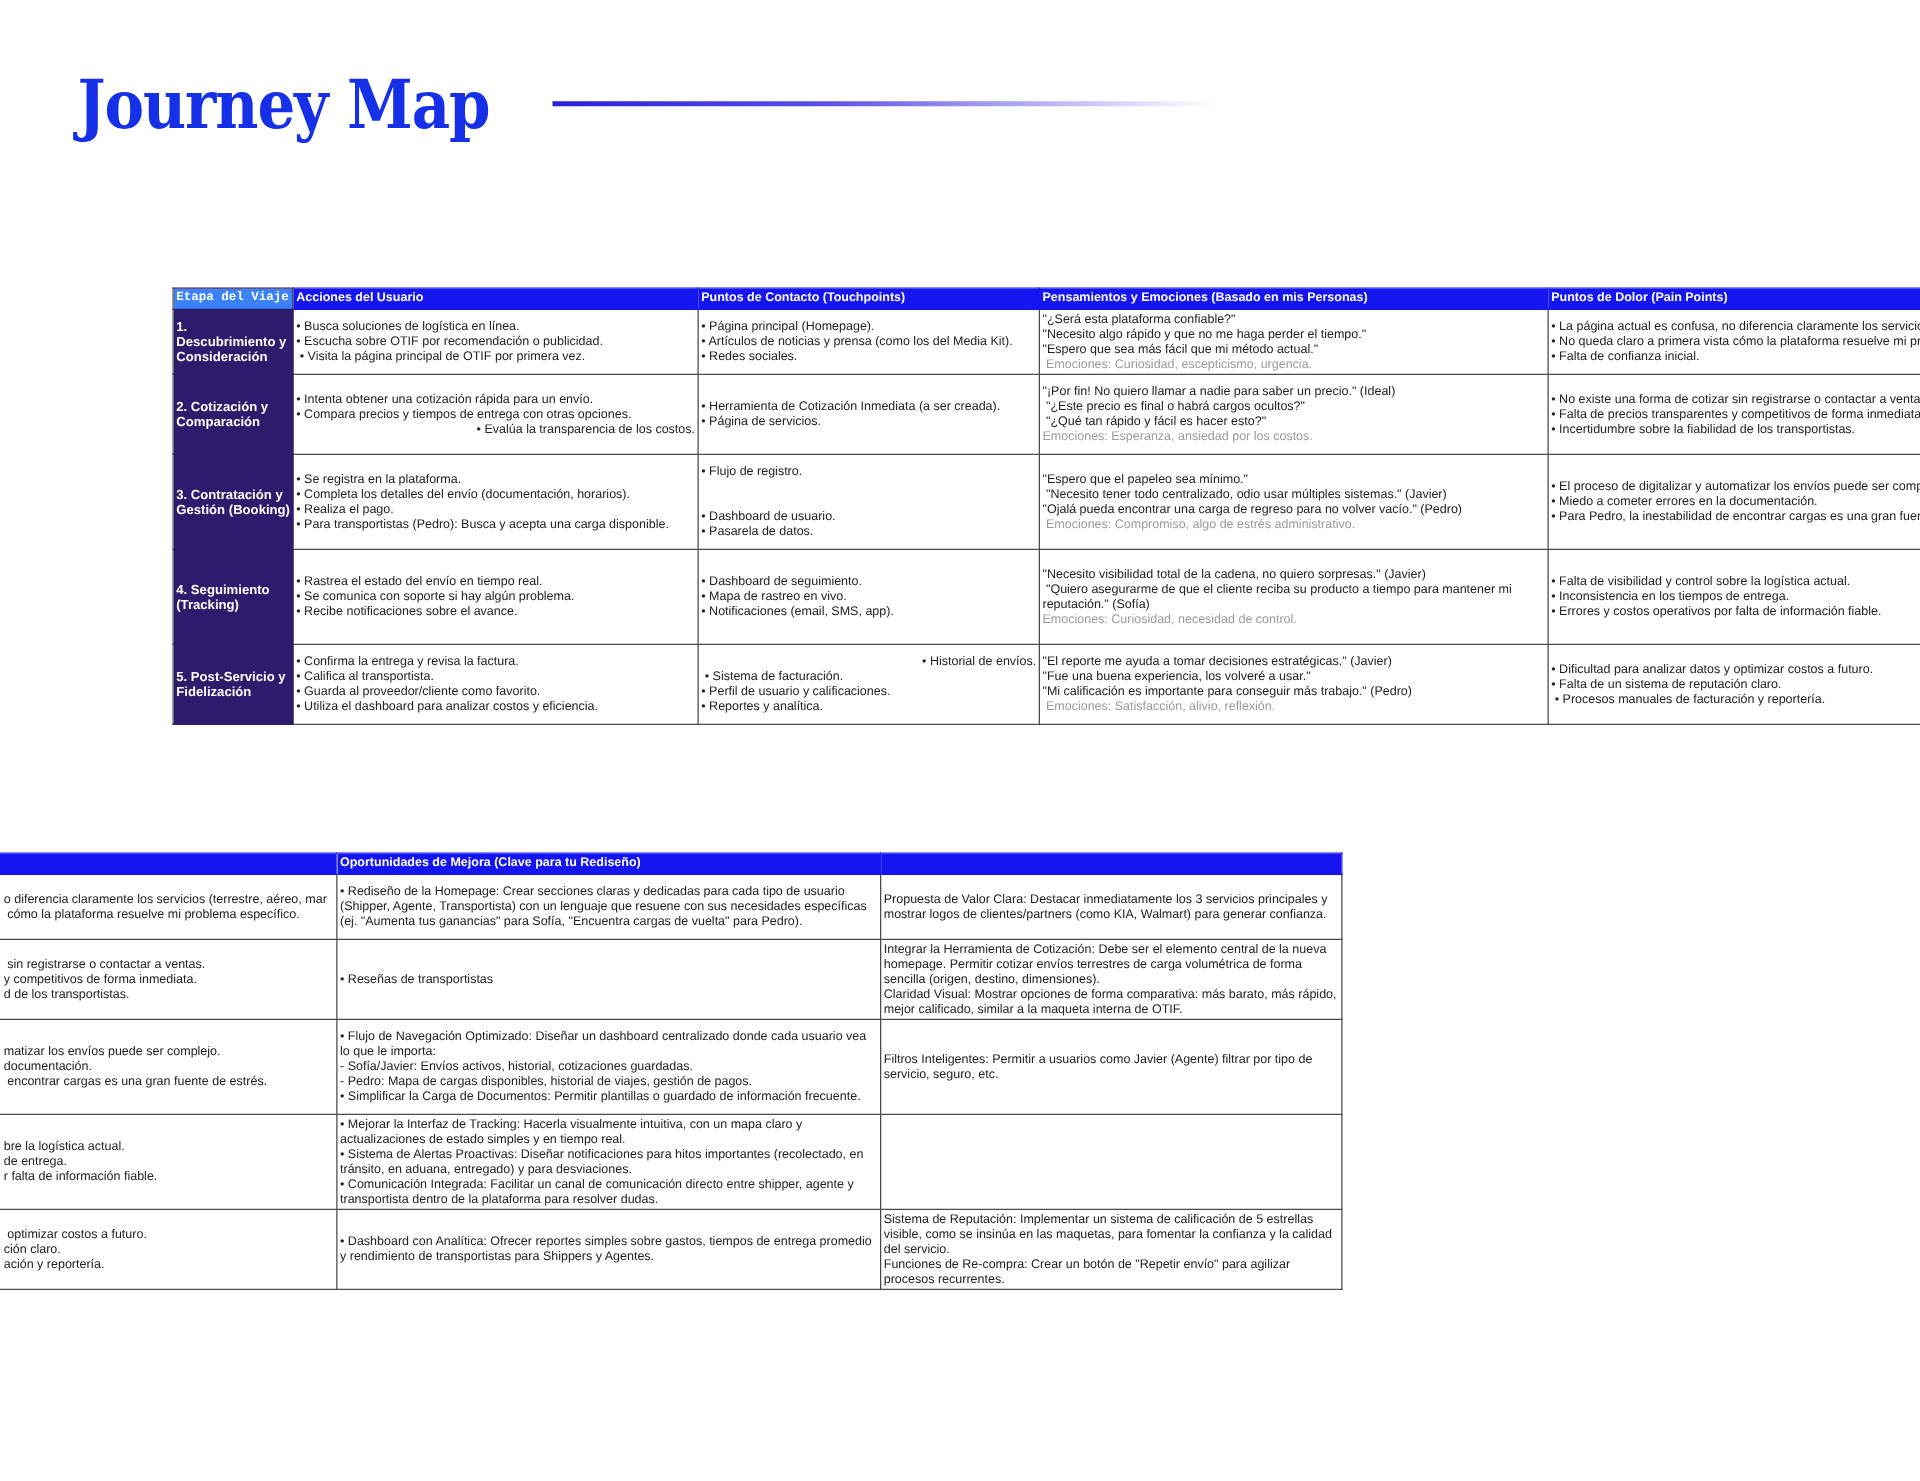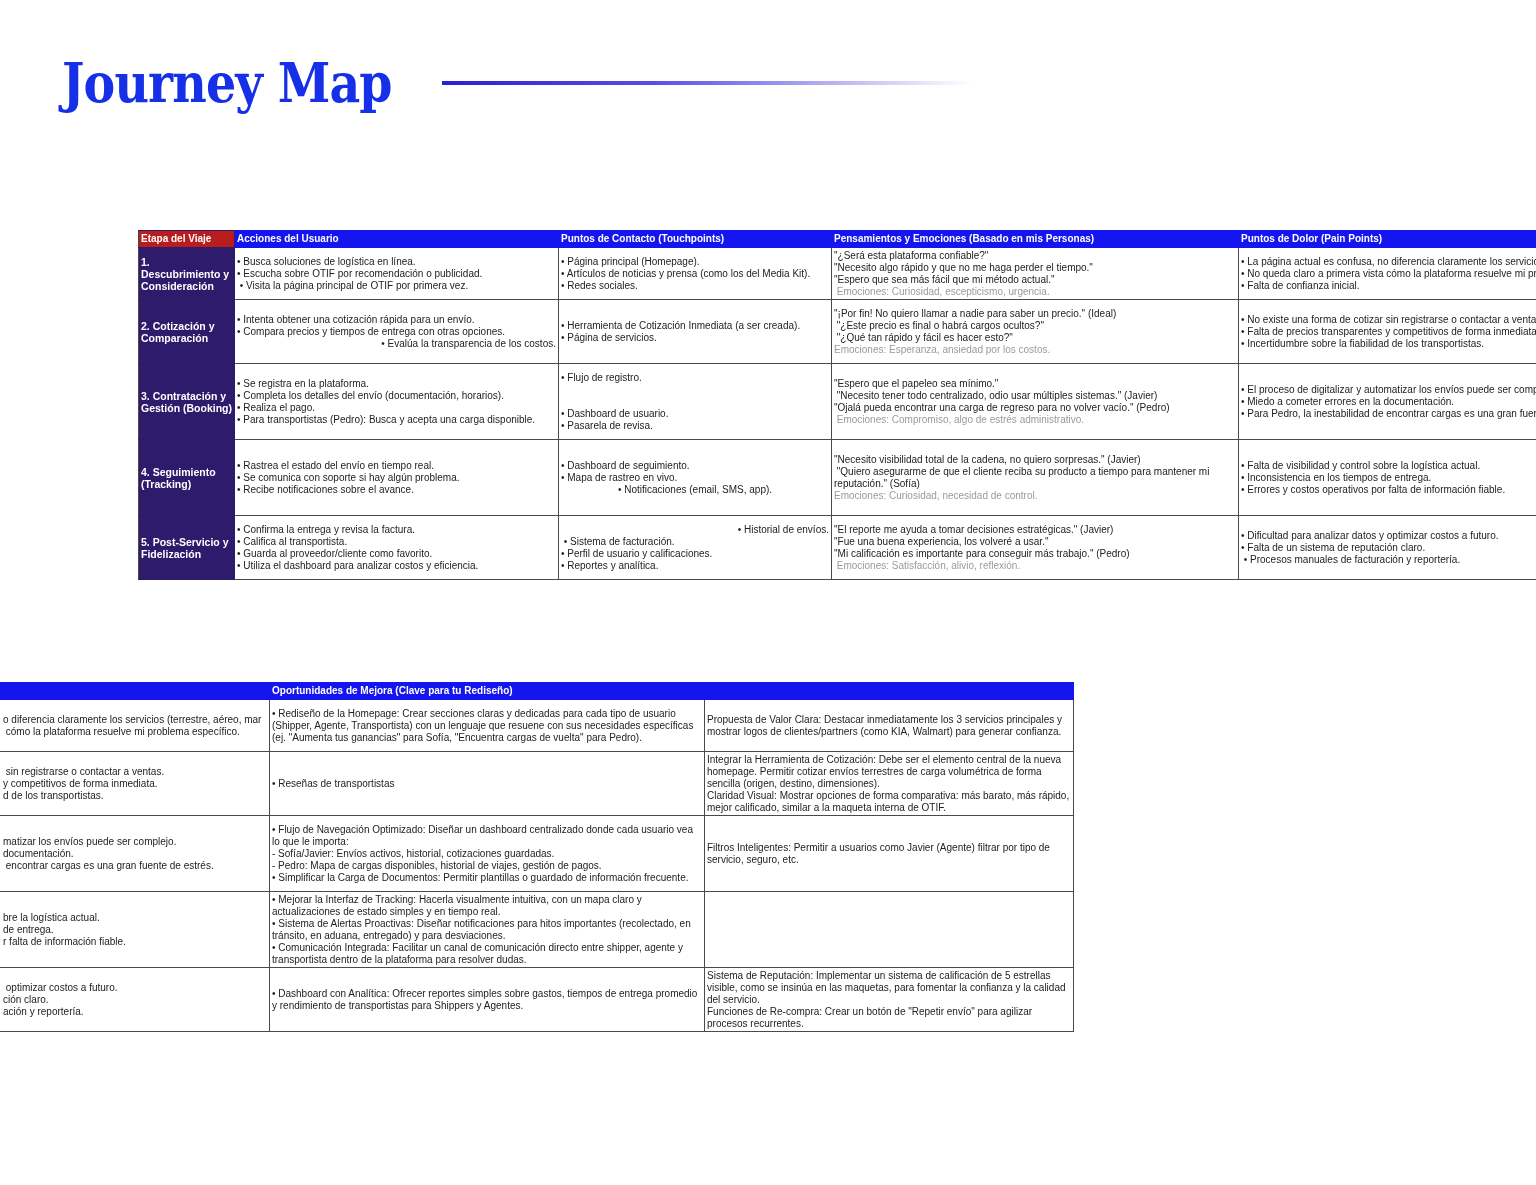--- a/index.html
+++ b/index.html
@@ -17,21 +17,21 @@
     background: linear-gradient(to right, #2a1fd6 0%, #5a4ee8 40%, #c9c4f5 80%, rgba(255,255,255,0) 100%);
   }
 
   table { border-collapse: collapse; table-layout: fixed; position: absolute; }
   td, th {
     border: 1px solid #4a4a4a; font-size: 10px; line-height: 12px;
     vertical-align: middle; text-align: left; padding: 1px 2px; font-weight: normal;
     overflow: hidden; white-space: nowrap;
   }
   th { background: #1515f0; color: #ffffff; font-weight: bold; height: 17px; border-color: #1515f0; }
-  th.stage-head { background: #b91c1c; border-color: #2e1b6b; }
+  th.stage-head { background: #3b82f6; border-color: #2e1b6b; font-family: Liberation Mono, monospace; }
   td.stage { background: #2e1b6b; color: #ffffff; font-weight: bold; font-size: 10.5px; line-height: 12px; white-space: normal; border-color: #2e1b6b; }
   td .line { display: block; }
   td .emo { display: block; color: #9a9a9a; }
   td.wrap { white-space: normal; }
 
   #main { left: 138px; top: 230px; width: 1410px; }
   #main td, #main th { border-left: 1px solid #4a4a4a; }
 
   #second { left: -10px; top: 682px; width: 1083px; }
 </style>
@@ -110,21 +110,21 @@
         <td class="stage">3. Contratación y Gestión (Booking)</td>
         <td>
           <span class="line" style="white-space: pre;">• Se registra en la plataforma.</span>
           <span class="line" style="white-space: pre;">• Completa los detalles del envío (documentación, horarios).</span>
           <span class="line" style="white-space: pre;">• Realiza el pago.</span>
           <span class="line" style="white-space: pre;">• Para transportistas (Pedro): Busca y acepta una carga disponible.</span>
         </td>
         <td>
           <span class="line" style="white-space: pre;">• Flujo de registro.</span>
           <span class="line" style="white-space: pre; margin-top: 24px;">• Dashboard de usuario.</span>
-          <span class="line" style="white-space: pre;">• Pasarela de revisa.</span>
+          <span class="line" style="white-space: pre;">• Pasarela de datos.</span>
         </td>
         <td>
           <span class="line" style="white-space: pre;">"Espero que el papeleo sea mínimo."</span>
           <span class="line" style="white-space: pre;"> "Necesito tener todo centralizado, odio usar múltiples sistemas." (Javier)</span>
           <span class="line" style="white-space: pre;">"Ojalá pueda encontrar una carga de regreso para no volver vacío." (Pedro)</span>
           <span class="emo" style="white-space: pre;"> Emociones: Compromiso, algo de estrés administrativo.</span>
         </td>
         <td>
           <span class="line" style="white-space: pre;">• El proceso de digitalizar y automatizar los envíos puede ser complejo.</span>
           <span class="line" style="white-space: pre;">• Miedo a cometer errores en la documentación.</span>
@@ -134,21 +134,21 @@
       <tr style="height: 76px;">
         <td class="stage">4. Seguimiento (Tracking)</td>
         <td>
           <span class="line" style="white-space: pre;">• Rastrea el estado del envío en tiempo real.</span>
           <span class="line" style="white-space: pre;">• Se comunica con soporte si hay algún problema.</span>
           <span class="line" style="white-space: pre;">• Recibe notificaciones sobre el avance.</span>
         </td>
         <td>
           <span class="line" style="white-space: pre;">• Dashboard de seguimiento.</span>
           <span class="line" style="white-space: pre;">• Mapa de rastreo en vivo.</span>
-          <span class="line" style="white-space: pre; text-align: center;">• Notificaciones (email, SMS, app).</span>
+          <span class="line" style="white-space: pre;">• Notificaciones (email, SMS, app).</span>
         </td>
         <td>
           <span class="line" style="white-space: pre;">"Necesito visibilidad total de la cadena, no quiero sorpresas." (Javier)</span>
           <span class="line" style="white-space: pre;"> "Quiero asegurarme de que el cliente reciba su producto a tiempo para mantener mi</span>
           <span class="line" style="white-space: pre;">reputación." (Sofía)</span>
           <span class="emo" style="white-space: pre;">Emociones: Curiosidad, necesidad de control.</span>
         </td>
         <td>
           <span class="line" style="white-space: pre;">• Falta de visibilidad y control sobre la logística actual.</span>
           <span class="line" style="white-space: pre;">• Inconsistencia en los tiempos de entrega.</span>

